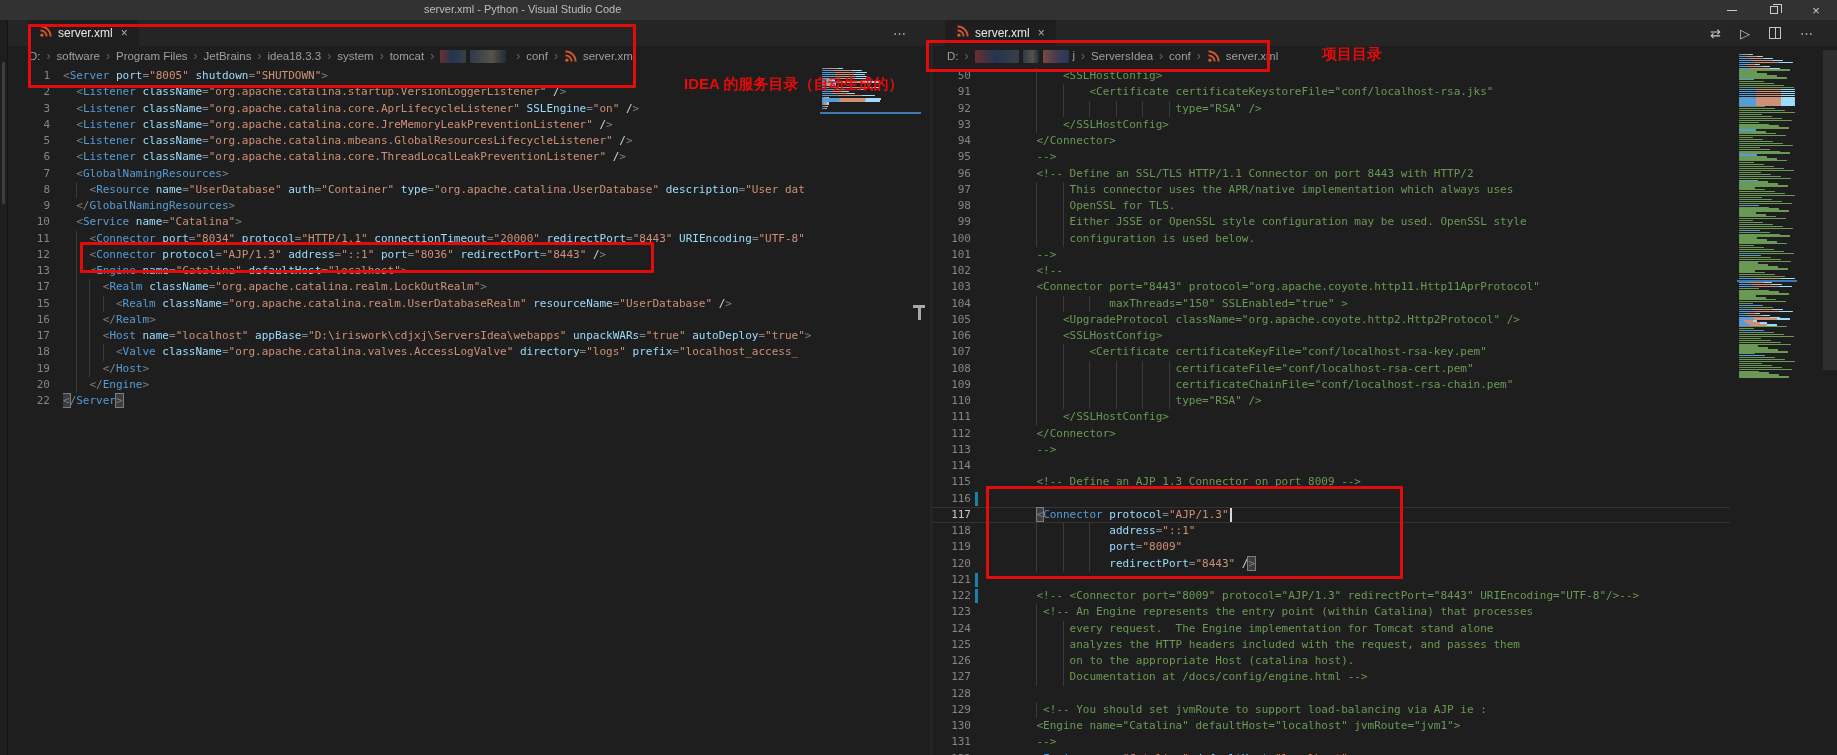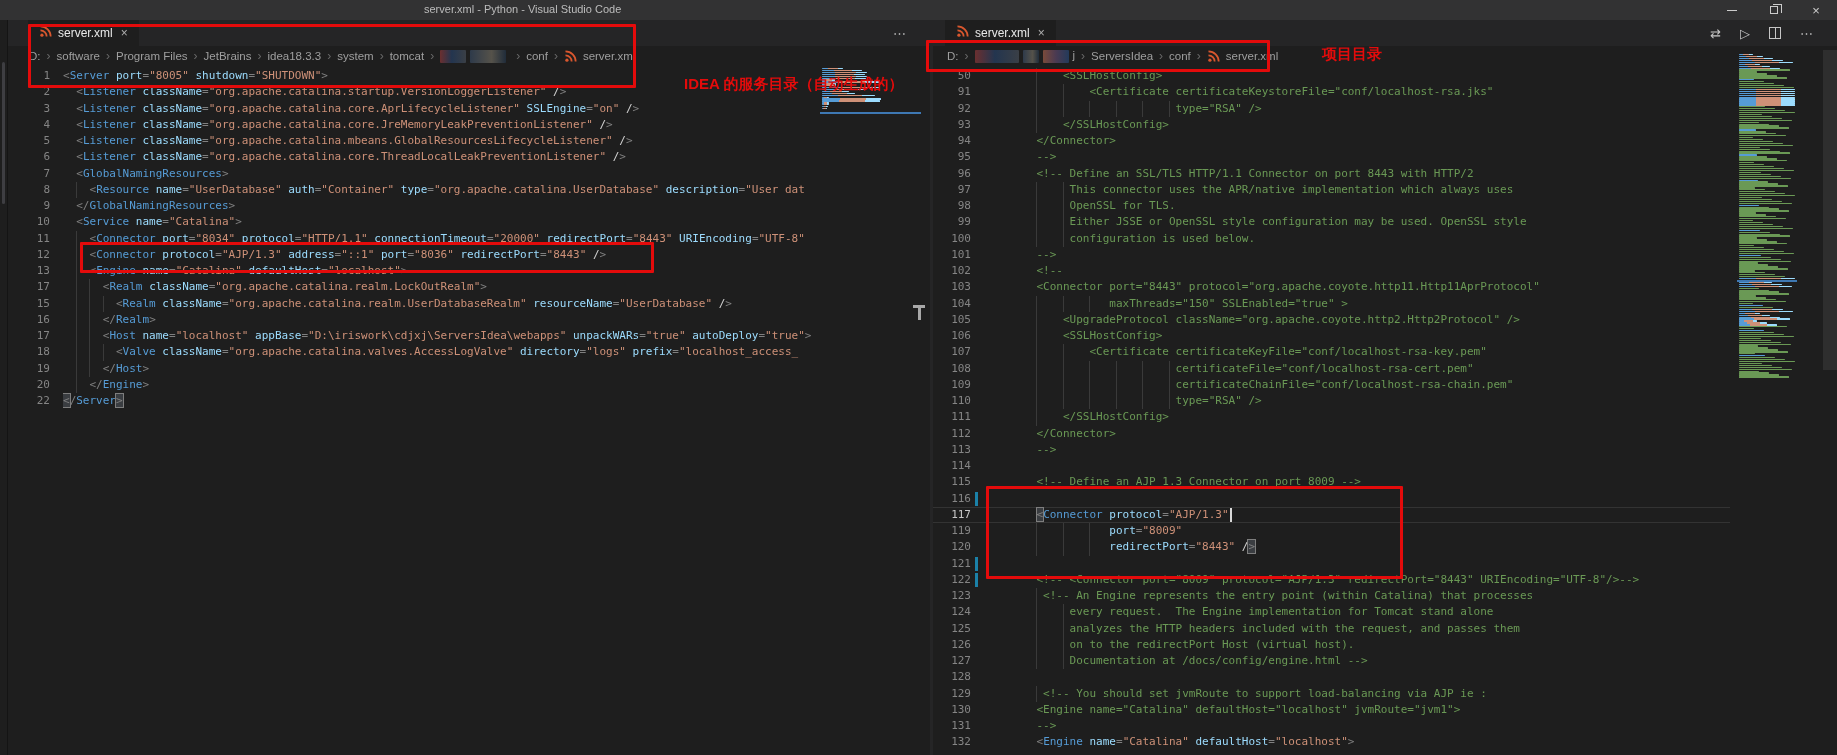--- a/index.html
+++ b/index.html
@@ -231,28 +231,29 @@
         <div class="row"><span class="ln">108</span><span class="gap"></span><span class="code"><span class="ig" style="left:4ch"></span><span class="ig" style="left:8ch"></span><span class="ig" style="left:12ch"></span><span class="ig" style="left:16ch"></span><span class="ig" style="left:20ch"></span><span class="ig" style="left:24ch"></span><span class="cm">                         certificateFile="conf/localhost-rsa-cert.pem"</span></span></div>
         <div class="row"><span class="ln">109</span><span class="gap"></span><span class="code"><span class="ig" style="left:4ch"></span><span class="ig" style="left:8ch"></span><span class="ig" style="left:12ch"></span><span class="ig" style="left:16ch"></span><span class="ig" style="left:20ch"></span><span class="ig" style="left:24ch"></span><span class="cm">                         certificateChainFile="conf/localhost-rsa-chain.pem"</span></span></div>
         <div class="row"><span class="ln">110</span><span class="gap"></span><span class="code"><span class="ig" style="left:4ch"></span><span class="ig" style="left:8ch"></span><span class="ig" style="left:12ch"></span><span class="ig" style="left:16ch"></span><span class="ig" style="left:20ch"></span><span class="ig" style="left:24ch"></span><span class="cm">                         type="RSA" /&gt;</span></span></div>
         <div class="row"><span class="ln">111</span><span class="gap"></span><span class="code"><span class="ig" style="left:4ch"></span><span class="cm">        &lt;/SSLHostConfig&gt;</span></span></div>
         <div class="row"><span class="ln">112</span><span class="gap"></span><span class="code"><span class="cm">    &lt;/Connector&gt;</span></span></div>
         <div class="row"><span class="ln">113</span><span class="gap"></span><span class="code"><span class="cm">    --&gt;</span></span></div>
         <div class="row"><span class="ln">114</span><span class="gap"></span><span class="code"></span></div>
         <div class="row"><span class="ln">115</span><span class="gap"></span><span class="code"><span class="cm">    &lt;!-- Define an AJP 1.3 Connector on port 8009 --&gt;</span></span></div>
         <div class="row"><span class="ln">116</span><span class="gap"><span class="mod"></span></span><span class="code"></span></div>
         <div class="row cl"><span class="ln">117</span><span class="gap"></span><span class="code">    <span class="p"><span class="bk">&lt;</span></span><span class="t">Connector</span> <span class="a">protocol</span><span class="p">=</span><span class="s">"AJP/1.3"</span><span class="caret"></span></span></div>
+        <div class="row"><span class="ln">118</span><span class="gap"></span><span class="code"><span class="ig" style="left:4ch"></span><span class="ig" style="left:8ch"></span><span class="ig" style="left:12ch"></span>               <span class="a">address</span><span class="p">=</span><span class="s">"::1"</span></span></div>
         <div class="row"><span class="ln">119</span><span class="gap"></span><span class="code"><span class="ig" style="left:4ch"></span><span class="ig" style="left:8ch"></span><span class="ig" style="left:12ch"></span>               <span class="a">port</span><span class="p">=</span><span class="s">"8009"</span></span></div>
         <div class="row"><span class="ln">120</span><span class="gap"></span><span class="code"><span class="ig" style="left:4ch"></span><span class="ig" style="left:8ch"></span><span class="ig" style="left:12ch"></span>               <span class="a">redirectPort</span><span class="p">=</span><span class="s">"8443"</span> /<span class="p"><span class="bk">&gt;</span></span></span></div>
         <div class="row"><span class="ln">121</span><span class="gap"><span class="mod"></span></span><span class="code"></span></div>
         <div class="row"><span class="ln">122</span><span class="gap"><span class="mod"></span></span><span class="code"><span class="cm">    &lt;!-- &lt;Connector port="8009" protocol="AJP/1.3" redirectPort="8443" URIEncoding="UTF-8"/&gt;--&gt;</span></span></div>
         <div class="row"><span class="ln">123</span><span class="gap"></span><span class="code"><span class="ig" style="left:4ch"></span><span class="cm">     &lt;!-- An Engine represents the entry point (within Catalina) that processes</span></span></div>
         <div class="row"><span class="ln">124</span><span class="gap"></span><span class="code"><span class="ig" style="left:4ch"></span><span class="ig" style="left:8ch"></span><span class="cm">         every request.  The Engine implementation for Tomcat stand alone</span></span></div>
         <div class="row"><span class="ln">125</span><span class="gap"></span><span class="code"><span class="ig" style="left:4ch"></span><span class="ig" style="left:8ch"></span><span class="cm">         analyzes the HTTP headers included with the request, and passes them</span></span></div>
-        <div class="row"><span class="ln">126</span><span class="gap"></span><span class="code"><span class="ig" style="left:4ch"></span><span class="ig" style="left:8ch"></span><span class="cm">         on to the redirectPort Host (virtual host).</span></span></div>
+        <div class="row"><span class="ln">126</span><span class="gap"></span><span class="code"><span class="ig" style="left:4ch"></span><span class="ig" style="left:8ch"></span><span class="cm">         on to the appropriate Host (catalina host).</span></span></div>
         <div class="row"><span class="ln">127</span><span class="gap"></span><span class="code"><span class="ig" style="left:4ch"></span><span class="ig" style="left:8ch"></span><span class="cm">         Documentation at /docs/config/engine.html --&gt;</span></span></div>
         <div class="row"><span class="ln">128</span><span class="gap"></span><span class="code"></span></div>
         <div class="row"><span class="ln">129</span><span class="gap"></span><span class="code"><span class="ig" style="left:4ch"></span><span class="cm">     &lt;!-- You should set jvmRoute to support load-balancing via AJP ie :</span></span></div>
         <div class="row"><span class="ln">130</span><span class="gap"></span><span class="code"><span class="cm">    &lt;Engine name="Catalina" defaultHost="localhost" jvmRoute="jvm1"&gt;</span></span></div>
         <div class="row"><span class="ln">131</span><span class="gap"></span><span class="code"><span class="cm">    --&gt;</span></span></div>
         <div class="row"><span class="ln">132</span><span class="gap"></span><span class="code">    <span class="p">&lt;</span><span class="t">Engine</span> <span class="a">name</span><span class="p">=</span><span class="s">"Catalina"</span> <span class="a">defaultHost</span><span class="p">=</span><span class="s">"localhost"</span><span class="p">&gt;</span></span></div>
       </div>
   </div>
 
   <div class="mm" id="mm1">

